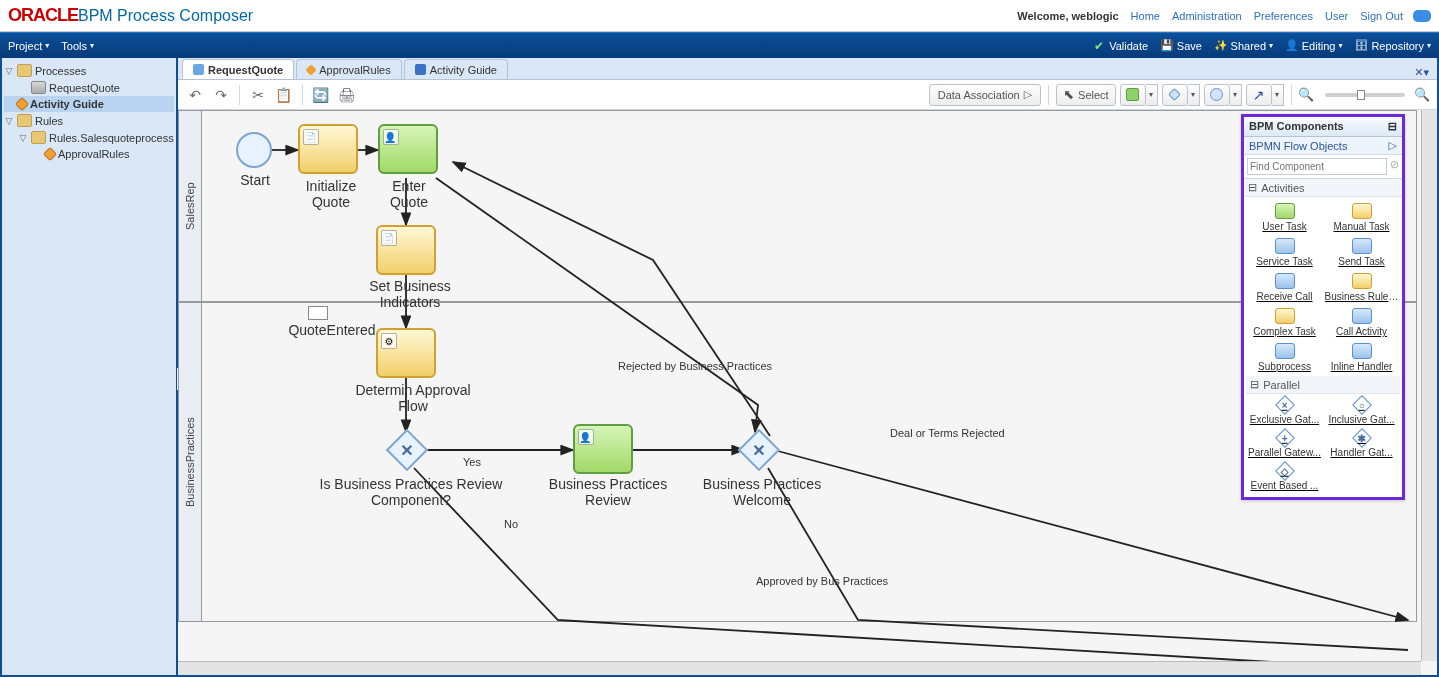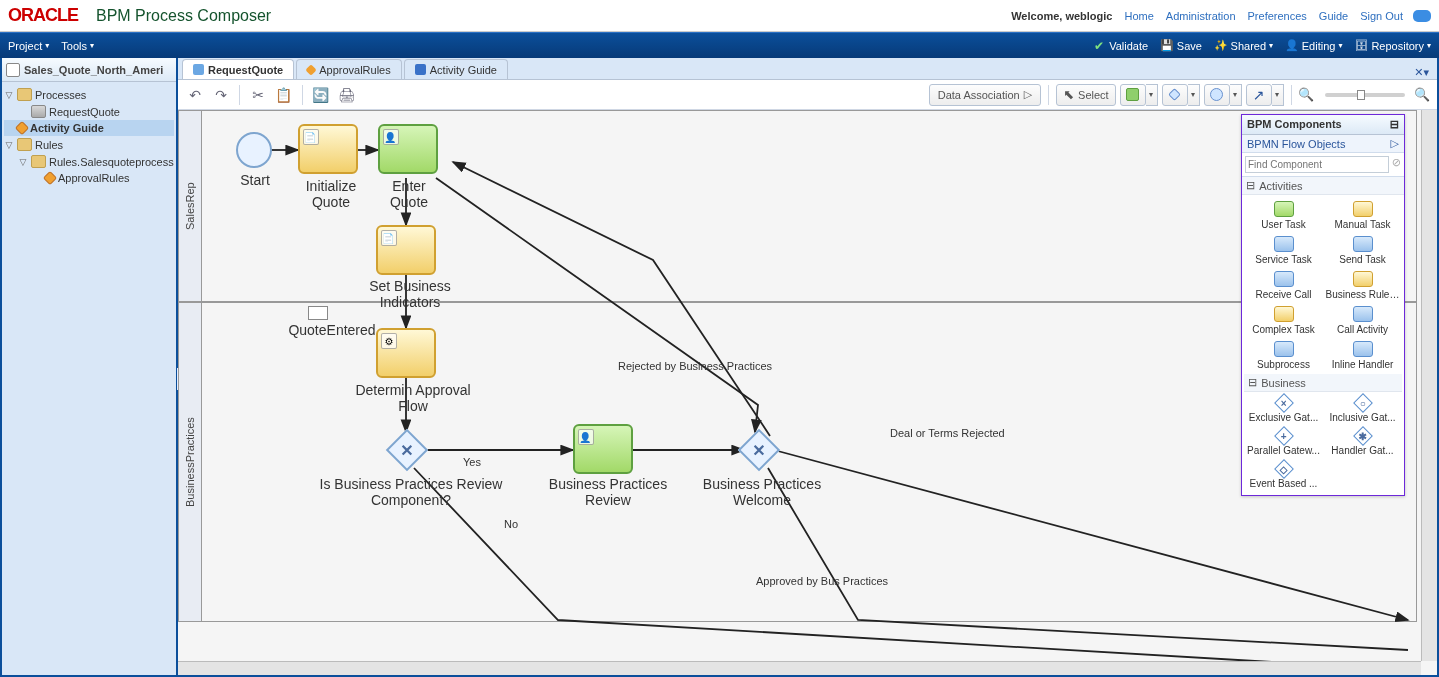--- a/index.html
+++ b/index.html
@@ -1,21 +1,21 @@
 <!DOCTYPE html>
 <html><head>
 <meta charset="utf-8">
 <style>
 * { box-sizing: border-box; margin: 0; padding: 0; font-family: Arial, Helvetica, sans-serif; }
 body { width: 1439px; height: 677px; overflow: hidden; background: #fff; }
 
 
 .top-header { height: 32px; border-bottom: 1px solid #ccc; display: flex; align-items: center; padding: 0 8px; background: #fff; }
 .oracle-logo { font-family: Arial; font-weight: bold; font-size: 18px; color: #c00; letter-spacing: -1px; }
-.bpm-title { font-size: 16px; color: #14532d; margin-left: 18px; }
+.bpm-title { font-size: 16px; color: #0369a1; margin-left: 0; }
 .top-header-spacer { flex: 1; }
 .welcome { font-size: 11px; font-weight: bold; color: #333; margin-right: 6px; }
 .hdr-link { font-size: 11px; color: #2e6fbf; margin: 0 6px; cursor: pointer; }
 .hdr-icon { width: 18px; height: 12px; background: #3b8de3; border-radius: 5px; display: inline-block; margin-left: 4px; }
 
 
 .menu-bar { height: 26px; background: linear-gradient(#0b4f9b, #073a78); border-top: 1px solid #2a70c4; display: flex; align-items: center; padding: 0 2px; }
 .menu-item { color: #fff; font-size: 11px; padding: 0 6px; cursor: pointer; display: flex; align-items: center; gap: 3px; }
 .menu-item .caret { font-size: 8px; }
 .menu-bar-spacer { flex: 1; }
@@ -84,48 +84,48 @@
 .diamond-node { position: absolute; width: 30px; height: 30px; background: #e8f2ff; border: 2px solid #7ea5cf; transform: rotate(45deg); }
 .diamond-x { position: absolute; width: 30px; height: 30px; display: flex; align-items: center; justify-content: center; font-size: 16px; color: #4a6b9e; font-weight: bold; }
 .msg-node { position: absolute; width: 20px; height: 14px; background: #fff; border: 1px solid #888; }
 .arrow-line { stroke: #222; stroke-width: 1.8; fill: none; }
 .arrow-head { fill: #222; }
 svg.conn { position: absolute; top: 0; left: 0; pointer-events: none; }
 .vscroll { position: absolute; right: 0; top: 0; bottom: 14px; width: 16px; background: #e4e4e4; border-left: 1px solid #bbb; }
 .hscroll { position: absolute; left: 0; right: 16px; bottom: 0; height: 14px; background: #e4e4e4; border-top: 1px solid #bbb; }
 
 
-.palette { position: absolute; top: 4px; right: 32px; width: 164px; background: #fff; border: 1px solid #6d28d9; box-shadow: 0 1px 3px rgba(0,0,0,0.2); font-size: 11px; }
+.palette { position: absolute; top: 4px; right: 32px; width: 164px; background: #fff; border: 3px solid #6d28d9; box-shadow: 0 1px 3px rgba(0,0,0,0.2); font-size: 11px; }
 .pal-title { background: linear-gradient(#f6fbff,#dce9f6); padding: 3px 5px; font-weight: bold; color: #333; border-bottom: 1px solid #b6c3d4; display: flex; justify-content: space-between; }
 .pal-sub { background: #eef4fc; padding: 2px 5px; color: #2a559b; border-bottom: 1px solid #d0dcec; display: flex; justify-content: space-between; align-items: center; }
 .pal-search { padding: 3px; border-bottom: 1px solid #d0dcec; display: flex; gap: 3px; }
 .pal-search input { flex: 1; font-size: 10px; padding: 2px; border: 1px solid #c4ced8; color: #888; }
 .pal-sect-hdr { background: #f2f6fb; padding: 2px 4px; color: #555; border-bottom: 1px solid #e0e6ee; display: flex; align-items: center; gap: 4px; }
 .pal-grid { display: grid; grid-template-columns: 1fr 1fr; gap: 2px 0; padding: 4px 2px; overflow-y: auto; max-height: 430px; }
-.pal-item { display: flex; flex-direction: column; align-items: center; gap: 2px; padding: 2px 0; cursor: grab; }
+.pal-item { display: flex; flex-direction: column; align-items: center; gap: 2px; padding: 2px 0; cursor: grab; text-decoration: underline; }
 .pal-item-lbl { color: #333; font-size: 10px; text-align: center; white-space: nowrap; overflow: hidden; text-overflow: ellipsis; width: 74px; }
 .pal-icon { width: 20px; height: 16px; border-radius: 3px; }
 .pi-user { background: linear-gradient(#d6f5b8,#a2d968); border: 1px solid #5ea040; }
 .pi-manual { background: linear-gradient(#fff8d6,#f2cf6a); border: 1px solid #d0a030; }
 .pi-blue { background: linear-gradient(#d7e9fb,#9bc2ec); border: 1px solid #5a8fce; }
 .pi-diamond { width: 14px; height: 14px; background: #fff; border: 1px solid #5a8fce; transform: rotate(45deg); display: flex; align-items: center; justify-content: center; }
 .pi-diamond span { transform: rotate(-45deg); font-size: 10px; color: #4a6b9e; font-weight: bold; }
 </style>
 </head>
 <body>
 
 <div class="top-header">
   <span class="oracle-logo">ORACLE</span>
   <span class="bpm-title">BPM Process Composer</span>
   <span class="top-header-spacer"></span>
   <span class="welcome">Welcome, weblogic</span>
   <span class="hdr-link">Home</span>
   <span class="hdr-link">Administration</span>
   <span class="hdr-link">Preferences</span>
-  <span class="hdr-link">Guide</span>
+  <span class="hdr-link">User</span>
   <span class="hdr-link">Sign Out</span>
   <span class="hdr-icon"></span>
 </div>
 
 <div class="menu-bar">
   <div class="menu-item">
       <span>Project</span>
       <span class="caret">▾</span>
     </div>
   <div class="menu-item">
@@ -139,24 +139,20 @@
     </div>
   <div class="menu-item">💾 <span>Save</span></div>
   <div class="menu-item">✨ <span>Shared</span><span class="caret">▾</span></div>
   <div class="menu-item">👤 <span>Editing</span><span class="caret">▾</span></div>
   <div class="menu-item">🗄 <span>Repository</span><span class="caret">▾</span></div>
 </div>
 
 <div class="main-area">
 
   <div class="sidebar">
-    <div class="sidebar-hdr">
-      <span class="sidebar-hdr-icon"></span>
-      <span>Sales_Quote_North_Ameri</span>
-    </div>
     <div class="tree">
       <div class="tree-row">
           <span class="tree-caret">▽</span>
           <span class="tree-icon ti-folder"></span>
           <span>Processes</span>
         </div>
       <div class="tree-row tree-ind1">
           <span class="tree-caret"></span>
           <span class="tree-icon ti-gear"></span>
           <span>RequestQuote</span>
@@ -380,21 +376,21 @@
           <div class="pal-item">
               <div class="pal-icon pi-blue"></div>
               <div class="pal-item-lbl">Subprocess</div>
             </div>
           <div class="pal-item">
               <div class="pal-icon pi-blue"></div>
               <div class="pal-item-lbl">Inline Handler</div>
             </div>
           <div class="pal-sect-hdr" style="grid-column:1/3">
               <span>⊟</span>
-              <span>Business</span>
+              <span>Parallel</span>
             </div>
           <div class="pal-item">
               <div class="pi-diamond">
                 <span>×</span>
               </div>
               <div class="pal-item-lbl">Exclusive Gat...</div>
             </div>
           <div class="pal-item">
               <div class="pi-diamond">
                 <span>○</span>

